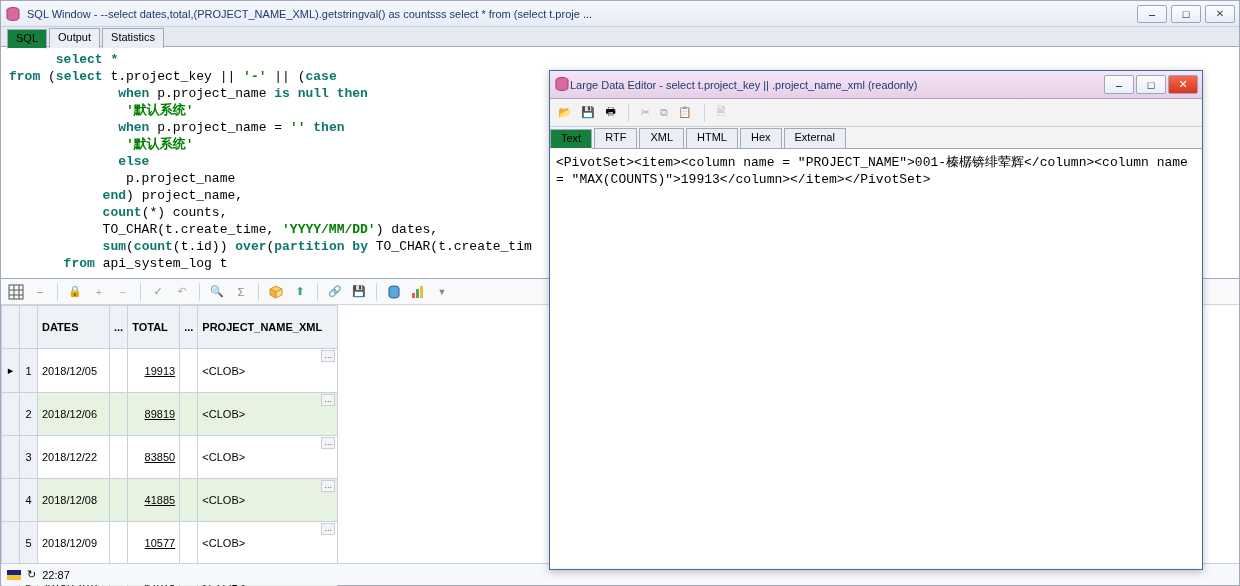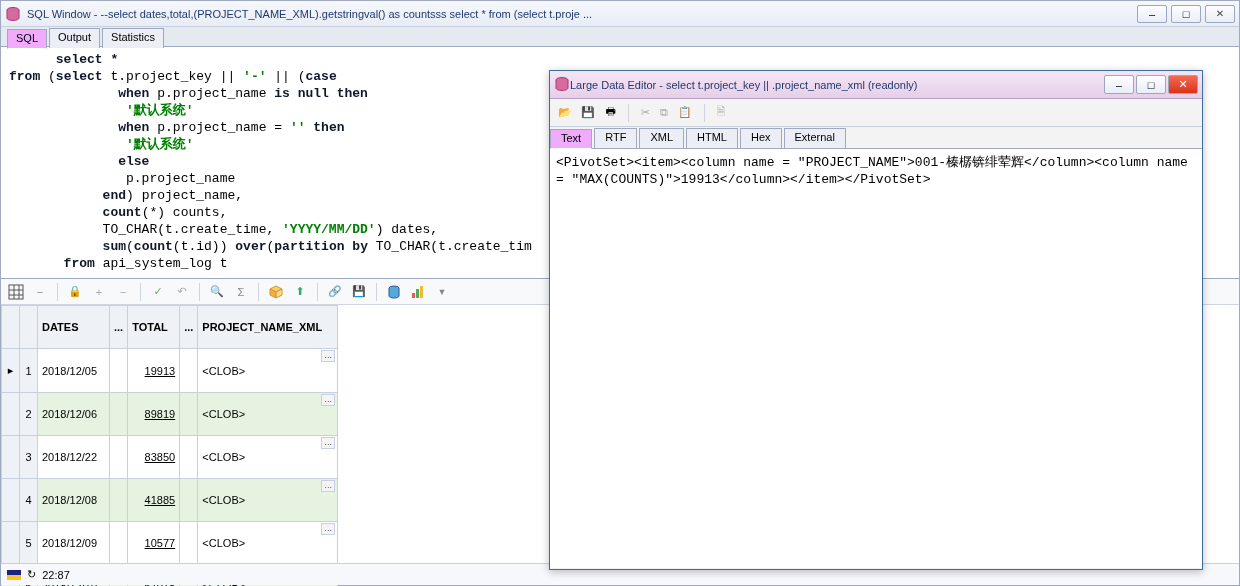--- a/index.html
+++ b/index.html
@@ -64,37 +64,37 @@
   padding: 2px 8px;
   border: 1px solid #9fa9bf;
   border-bottom: none;
   background: #ebeef4;
   margin-right: 2px;
   margin-top: 1px;
   position: relative;
   top: 0;
 }
 .tab.active {
-  background: #f0abfc;
+  background: #15803d;
   border-bottom: 1px solid #fff;
   top: 1px;
 }
 
 .editor {
   font-family: Consolas, "Courier New", monospace;
   font-size: 13px;
   line-height: 17px;
   padding: 4px 8px;
   white-space: pre;
   color: #000;
   height: 232px;
   overflow: hidden;
   border-bottom: 1px solid #9fa9bf;
 }
-.kw { color: #0f172a; font-weight: bold; }
+.kw { color: #0f766e; font-weight: bold; }
 .str { color: #008000; font-weight: bold; }
 
 .toolbar {
   height: 26px;
   display: flex;
   align-items: center;
   gap: 6px;
   padding: 0 6px;
   background: #f8f9fb;
   border-bottom: 1px solid #cfd5e0;

